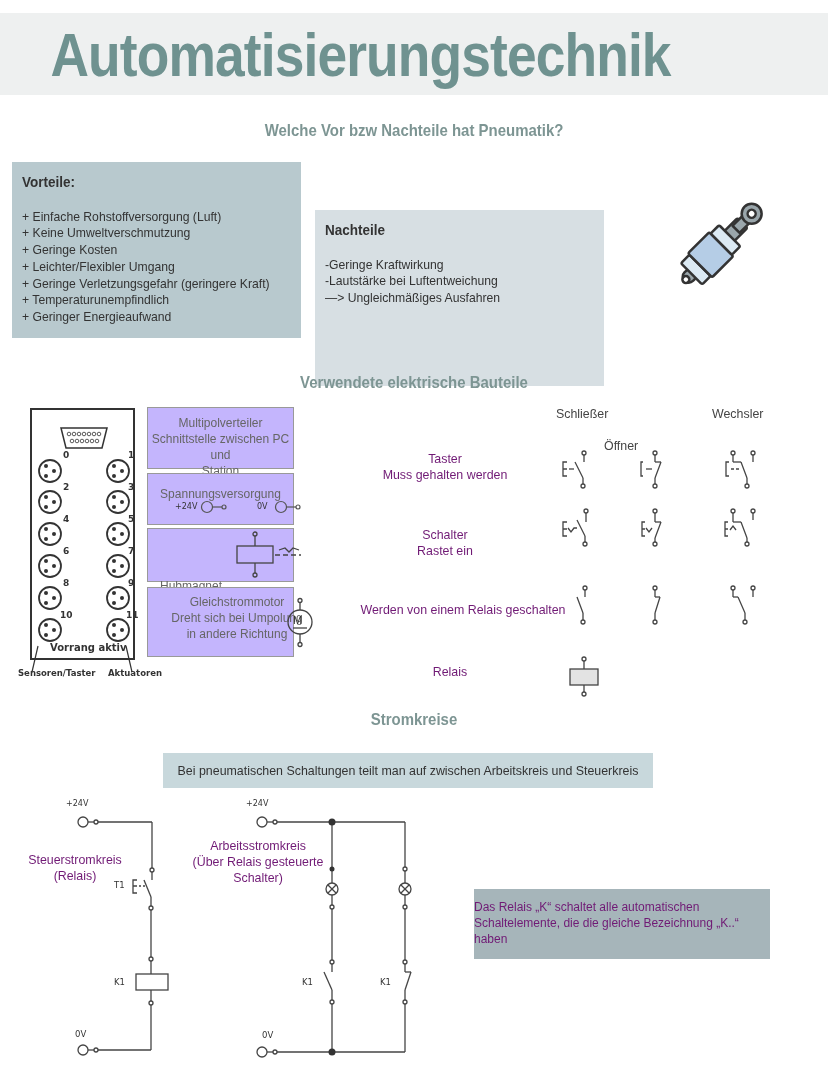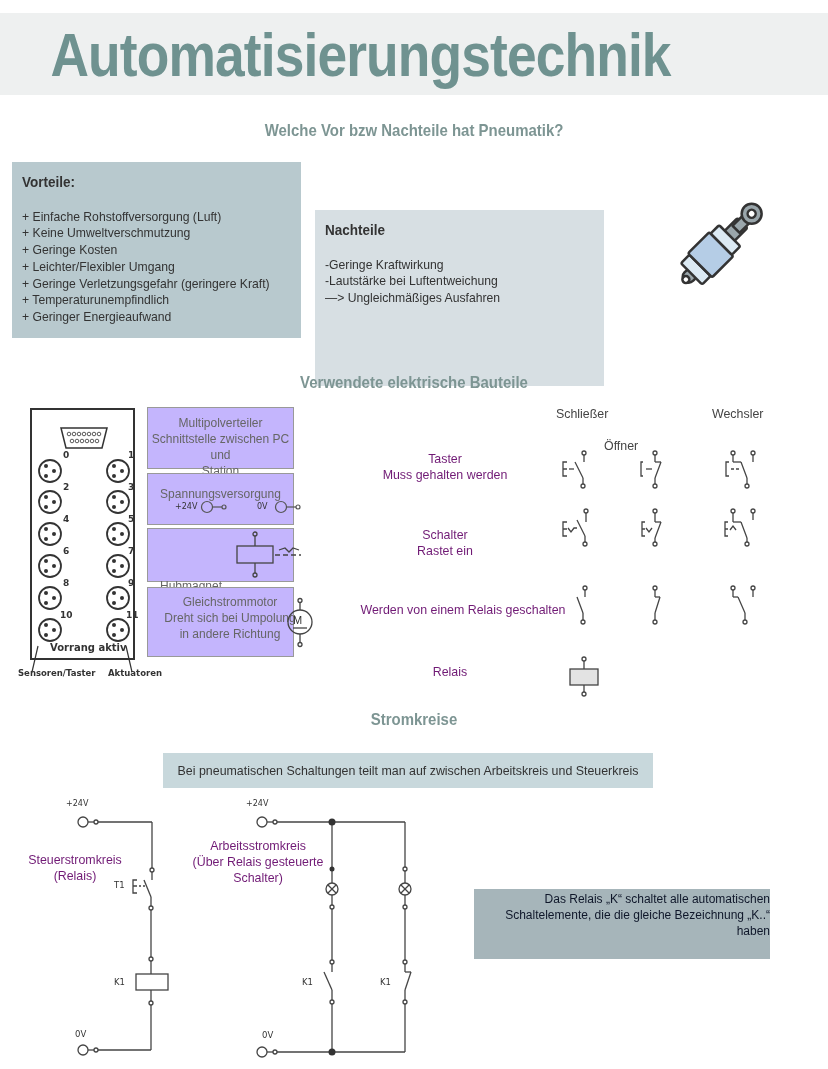--- a/index.html
+++ b/index.html
@@ -11,21 +11,21 @@
   .box { padding: 12px 10px; font-size: 12.2px; color: #333; line-height: 16.7px; }
   .box h3 { font-size: 15px; font-weight: bold; color: #333; margin-bottom: 18px; transform-origin: left; transform: scaleX(0.9); display: inline-block; }
   .box-vorteile { left: 12px; top: 162px; width: 289px; height: 176px; background: #b8c9ce; }
   .box-nachteile { left: 315px; top: 162px; width: 289px; height: 176px; background: #d7dfe3; margin-top: 48px; }
   .comp-box { left: 147px; width: 147px; border: 1.5px solid #999; background: #c4b5fd; color: #666; font-size: 12px; text-align: center; line-height: 16px; }
   .mp-box { left: 30px; top: 408px; width: 105px; height: 252px; border: 2px solid #333; }
   .hand { font-family: "DejaVu Sans", sans-serif; font-weight: bold; font-size: 9px; color: #333; }
   .lbl { font-size: 12.4px; color: #701a75; text-align: center; line-height: 16px; }
   .colh { font-size: 12.4px; color: #444; }
   .note-bar { left: 163px; top: 753px; width: 490px; height: 35px; background: #c8d8dc; font-size: 12.4px; color: #333; display: flex; align-items: center; justify-content: center; }
-  .note-k { left: 474px; top: 889px; width: 296px; height: 70px; background: #a6b5ba; font-size: 12px; color: #0f172a; text-align: right; line-height: 16px; padding-top: 2px; }
+  .note-k { left: 474px; top: 889px; width: 296px; height: 70px; background: #a6b5ba; font-size: 12px; color: #701a75; text-align: left; line-height: 16px; padding-top: 10px; }
   svg { position: absolute; overflow: visible; }
 </style>
 </head>
 <body>
 
 <div class="abs title-band">
   <h1>Automatisierungstechnik</h1>
 </div>
 
 <div class="abs section-h" style="top:121px;">Welche Vor bzw Nachteile hat Pneumatik?</div>
@@ -187,21 +187,21 @@
     <circle cx="20" cy="3" r="2"></circle>
       <line x1="20" y1="5" x2="20" y2="15"></line>
     <rect x="2" y="15" width="36" height="17"></rect>
     <line x1="20" y1="32" x2="20" y2="42"></line>
       <circle cx="20" cy="44" r="2"></circle>
     <line x1="40" y1="24" x2="66" y2="24" stroke-dasharray="5 3"></line>
     <path d="M44 19 L50 17 L54 21 L58 17 L64 19"></path>
   </g>
 </svg>
 
-<div class="abs comp-box" style="top:587px; height:70px; padding-top:6px; text-align:left; padding-left:15px;">
+<div class="abs comp-box" style="top:587px; height:70px; padding-top:6px; text-align:left; padding-left:22px;">
   <div style="width:134px; text-align:center;">Gleichstrommotor</div>
   <div style="width:134px; text-align:center;">Dreht sich bei Umpolung</div>
   <div style="width:134px; text-align:center;">in andere Richtung</div>
 </div>
 <svg style="left:285px; top:598px;" width="30" height="50" viewBox="0 0 30 50">
   <g fill="none" stroke="#444" stroke-width="1.3">
     <circle cx="15" cy="2.5" r="2"></circle>
       <line x1="15" y1="4.5" x2="15" y2="12"></line>
     <circle cx="15" cy="24" r="12"></circle>
     <line x1="15" y1="36" x2="15" y2="44"></line>

